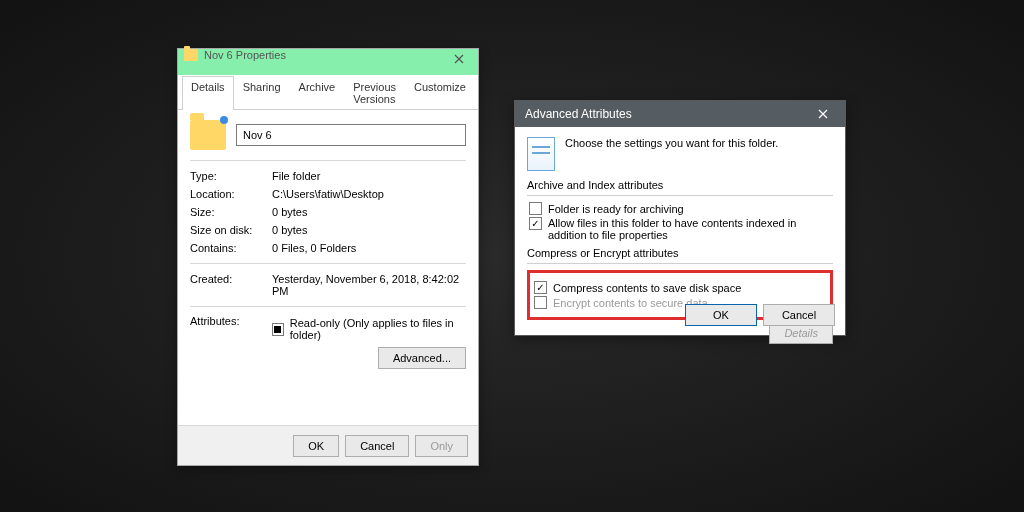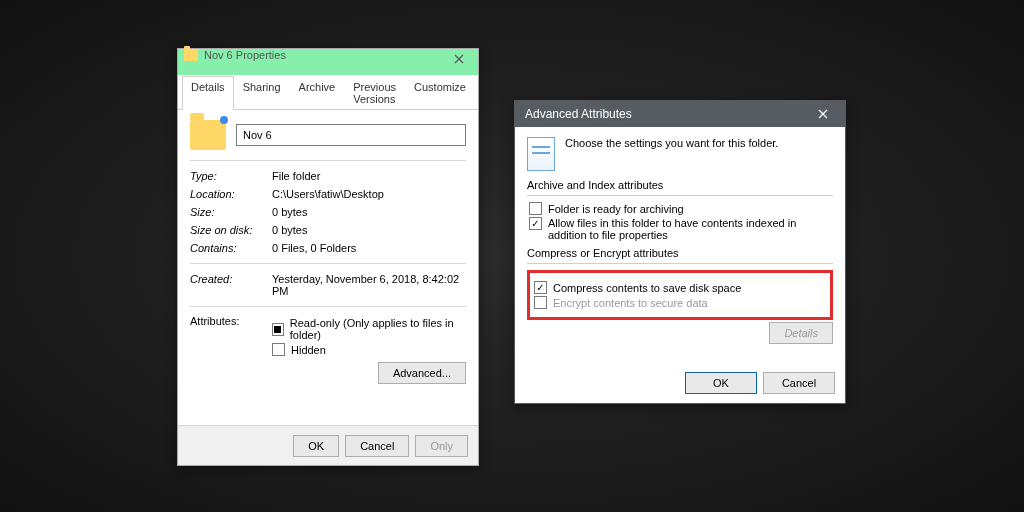--- a/index.html
+++ b/index.html
@@ -98,21 +98,21 @@
   }
   .name-input {
     flex:1;
     height: 22px;
     border:1px solid #7a7a7a;
     padding: 2px 6px;
     font: inherit;
   }
   hr.sep { border:none; border-top:1px solid #d8d8d8; margin:6px 0; }
   .kv-row { display:flex; padding: 3px 0; }
-  .kv-row .k { width: 82px; color:#000;font-style:italic; }
+  .kv-row .k { width: 82px; color:#000; }
   .kv-row .v { flex:1; color:#000; }
   .attr-row { display:flex; align-items:flex-start; padding:2px 0;}
   .attr-col { flex:1; }
   .chk-line { display:flex; align-items:center; gap:6px; margin:2px 0; }
   .chkbox {
     width:13px; height:13px; border:1px solid #7a7a7a; display:inline-flex;
     align-items:center; justify-content:center; background:#fff;
   }
   .chkbox.filled::after{
     content:""; width:7px; height:7px; background:#000;
@@ -139,21 +139,21 @@
     display:flex; align-items:center; justify-content:flex-end;
     gap:6px; padding-right:10px;
   }
 
   
   .adv {
     position:absolute;
     left: 514px;
     top: 100px;
     width: 332px;
-    height: 304px;
+    height: 236px;
     background:#fff;
     border:1px solid #5a5a5a;
     box-shadow: 0 3px 12px rgba(0,0,0,.4);
   }
   .adv .titlebar2 {
     height: 26px;
     background:#555d63;
     color:#fff;
     display:flex; align-items:center; padding:0 4px 0 10px;
     font-size:12px;
@@ -254,24 +254,20 @@
       </div>
     <hr class="sep">
 
     <div class="attr-row">
       <span class="k" style="width:82px">Attributes:</span>
       <div class="attr-col">
         <div class="chk-line">
           <span class="chkbox filled"></span>
           <span>Read-only (Only applies to files in folder)</span>
         </div>
-        <div class="chk-line">
-          <span class="chkbox"></span>
-          <span>Hidden</span>
-        </div>
       </div>
     </div>
     <div class="adv-btn-wrap">
       <button class="btn">Advanced...</button>
     </div>
   </div>
 
   <div class="footer">
     <button class="btn">OK</button>
     <button class="btn">Cancel</button>

